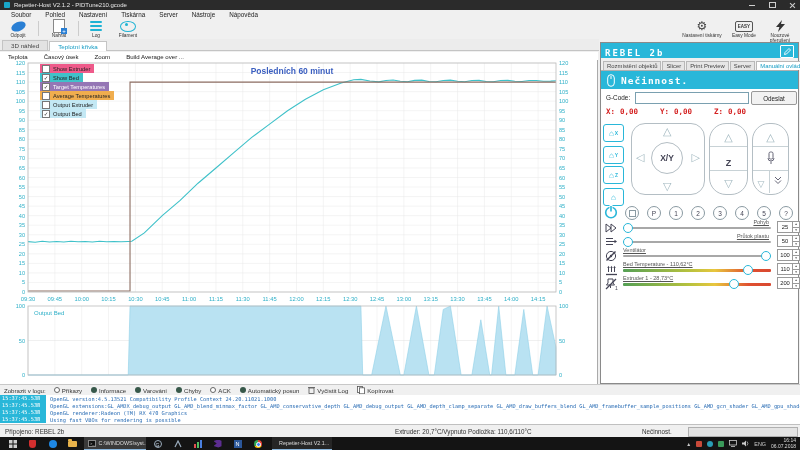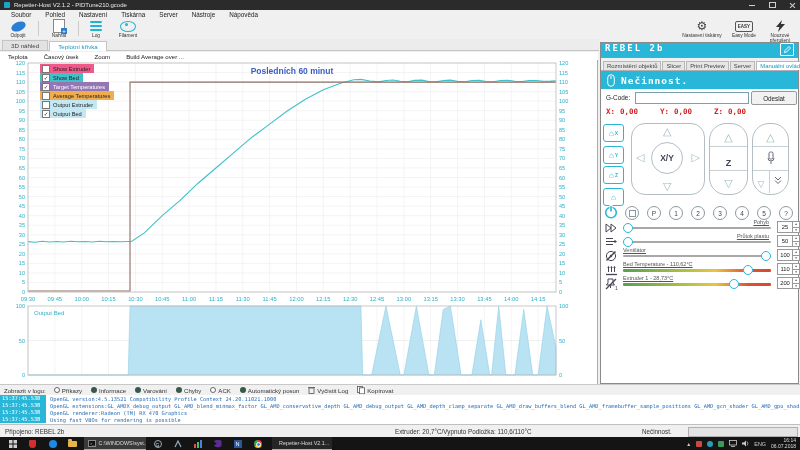--- a/index.html
+++ b/index.html
@@ -44,21 +44,21 @@
   
   #chartmenu{position:absolute;left:0;top:52px;width:598px;height:8px;background:#fff;display:flex;gap:16px;
              font-size:6.1px;color:#222;padding:1px 8px;box-sizing:border-box;}
   #chartwrap{position:absolute;left:0;top:60px;width:598px;height:324px;background:#fff;border-right:1px solid #aaa;box-sizing:border-box;}
   #legend{position:absolute;left:40px;top:4px;display:flex;flex-direction:column;}
   .leg-item{display:flex;align-items:center;gap:3px;font-size:5.7px;height:9px;padding:0 4px 0 2px;width:fit-content;}
   .leg-box{width:6px;height:6px;background:#fff;border:1px solid #777;font-size:5.5px;line-height:6px;text-align:center;color:#222;flex:none;}
   
   #rpanel{position:absolute;left:600px;top:42px;width:199px;height:342px;background:#fff;
           border:1px solid #8a8a8a;box-sizing:border-box;}
-  #rheader{position:absolute;left:0;top:0;width:100%;height:15px;background:#29b7d9;display:flex;align-items:flex-start;
+  #rheader{position:absolute;left:0;top:0;width:100%;height:15px;background:#29b7d9;display:flex;align-items:flex-end;
            padding:0 4px;box-sizing:border-box;}
   #rname{color:#fff;font-family:"DejaVu Sans Mono",monospace;font-weight:bold;font-size:9px;letter-spacing:2px;}
   #editbtn{margin-left:auto;width:12px;height:11px;border:1px solid #fff;border-radius:1px;display:flex;align-items:center;justify-content:center;}
   #rtabs{position:absolute;left:0;top:15px;width:100%;height:13px;background:#f0f0f0;border-bottom:1px solid #b0b0b0;
          display:flex;align-items:flex-end;font-size:5.9px;padding-left:2px;box-sizing:border-box;}
   .rtab{padding:1px 3px;border:1px solid #b8b8b8;border-bottom:none;background:#e6e6e6;color:#444;margin-right:1px;white-space:nowrap;}
   .rtab.active{background:#fff;color:#149cc4;}
   #rstatus{position:absolute;left:0;top:28px;width:100%;height:18px;background:#29b7d9;display:flex;align-items:center;
            gap:6px;padding:0 6px;box-sizing:border-box;}
   #rstatus-text{color:#fff;font-family:"DejaVu Sans Mono",monospace;font-weight:bold;font-size:9.5px;letter-spacing:1px;}

